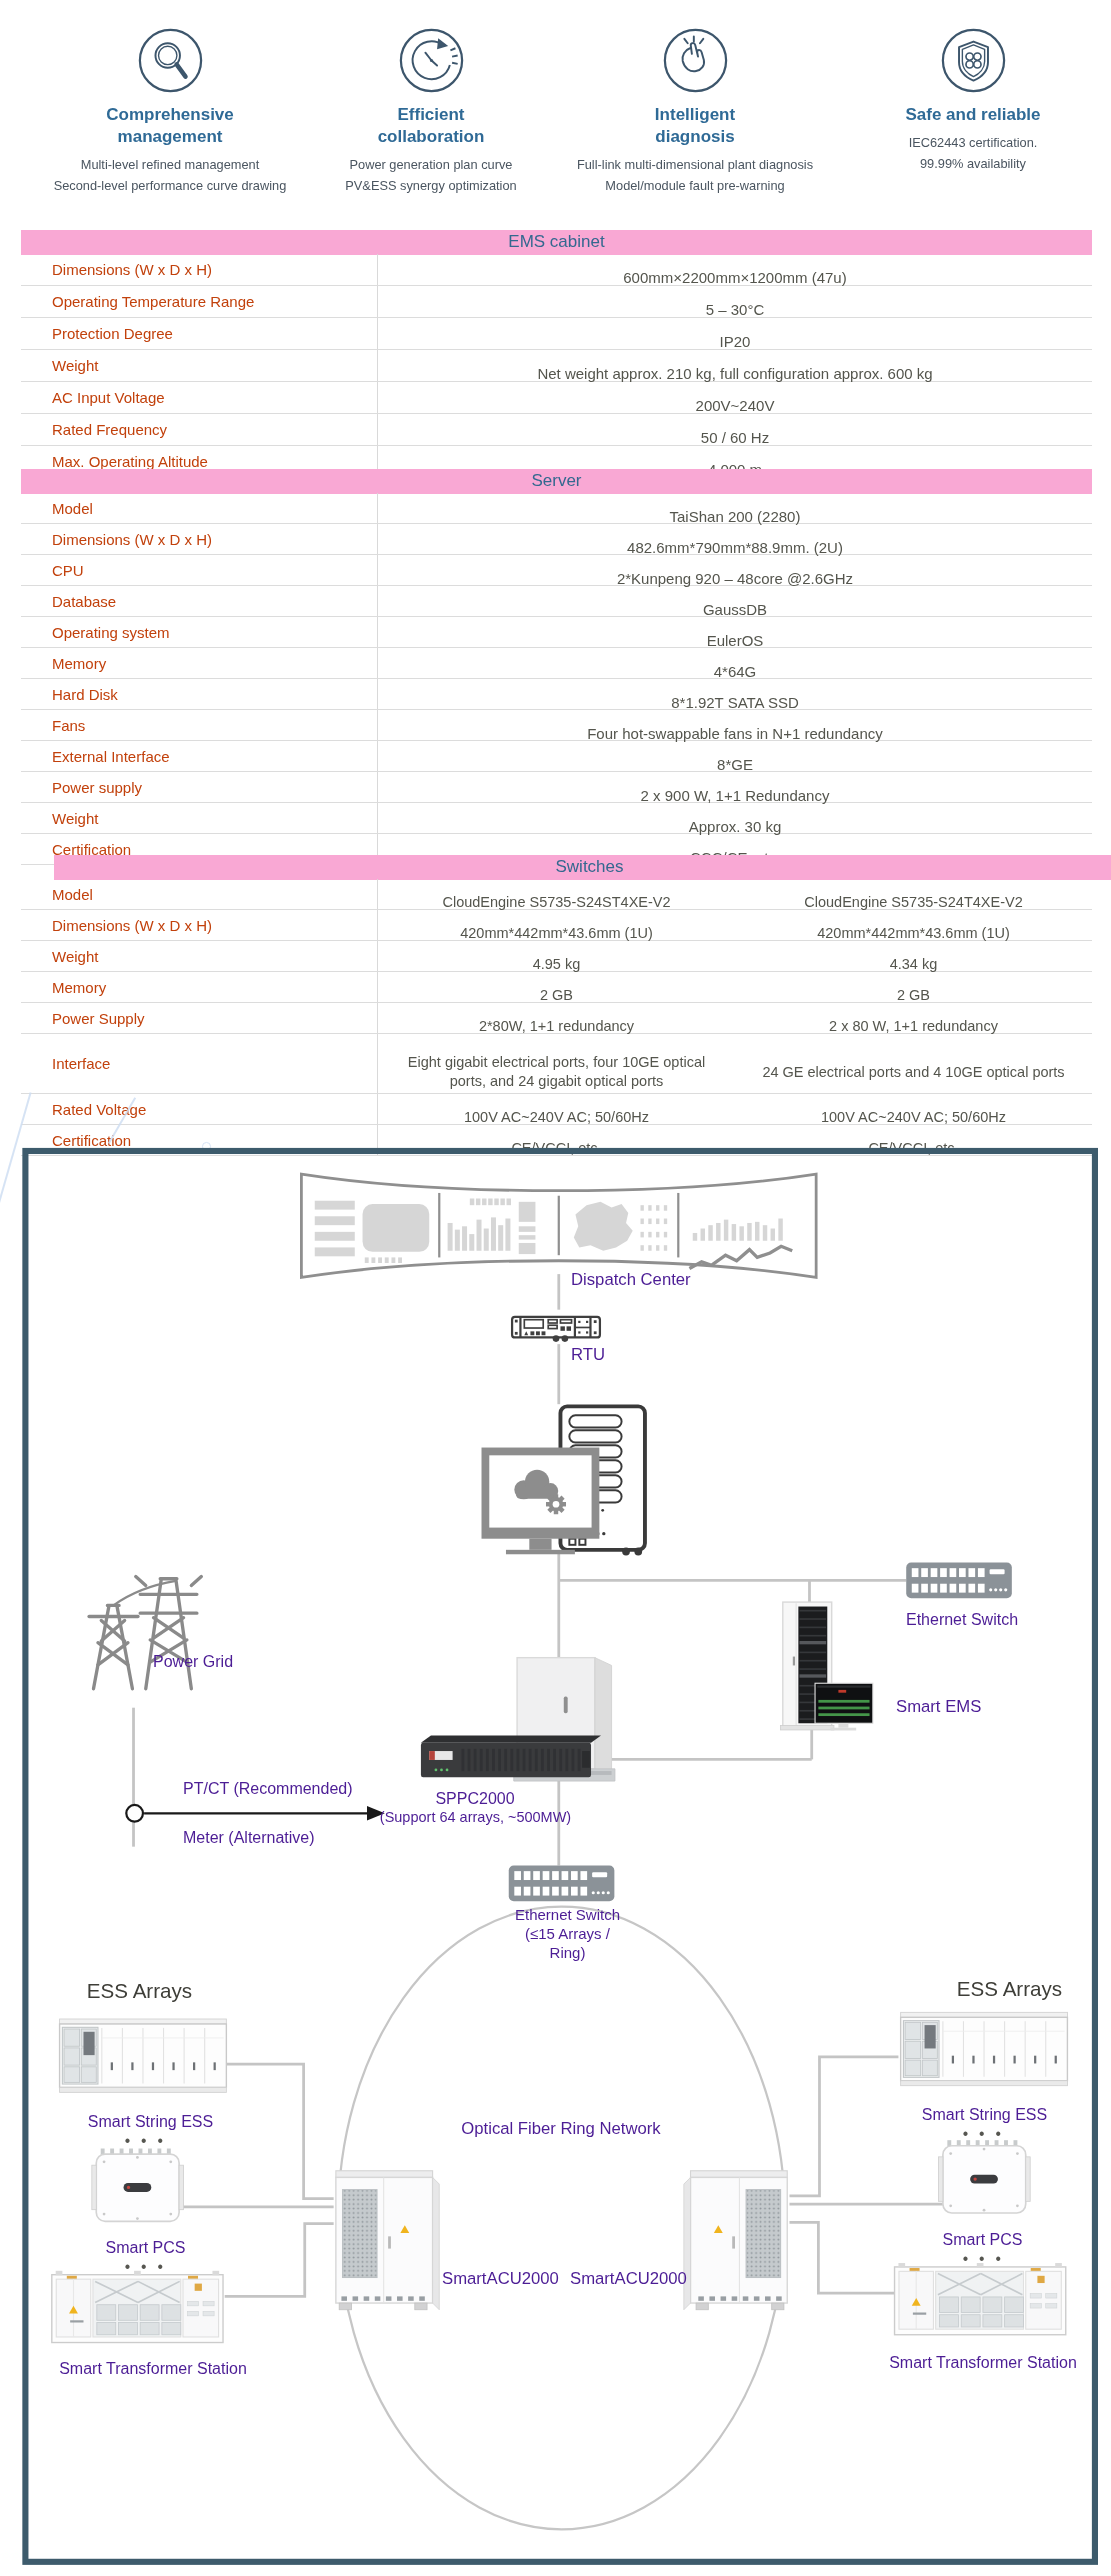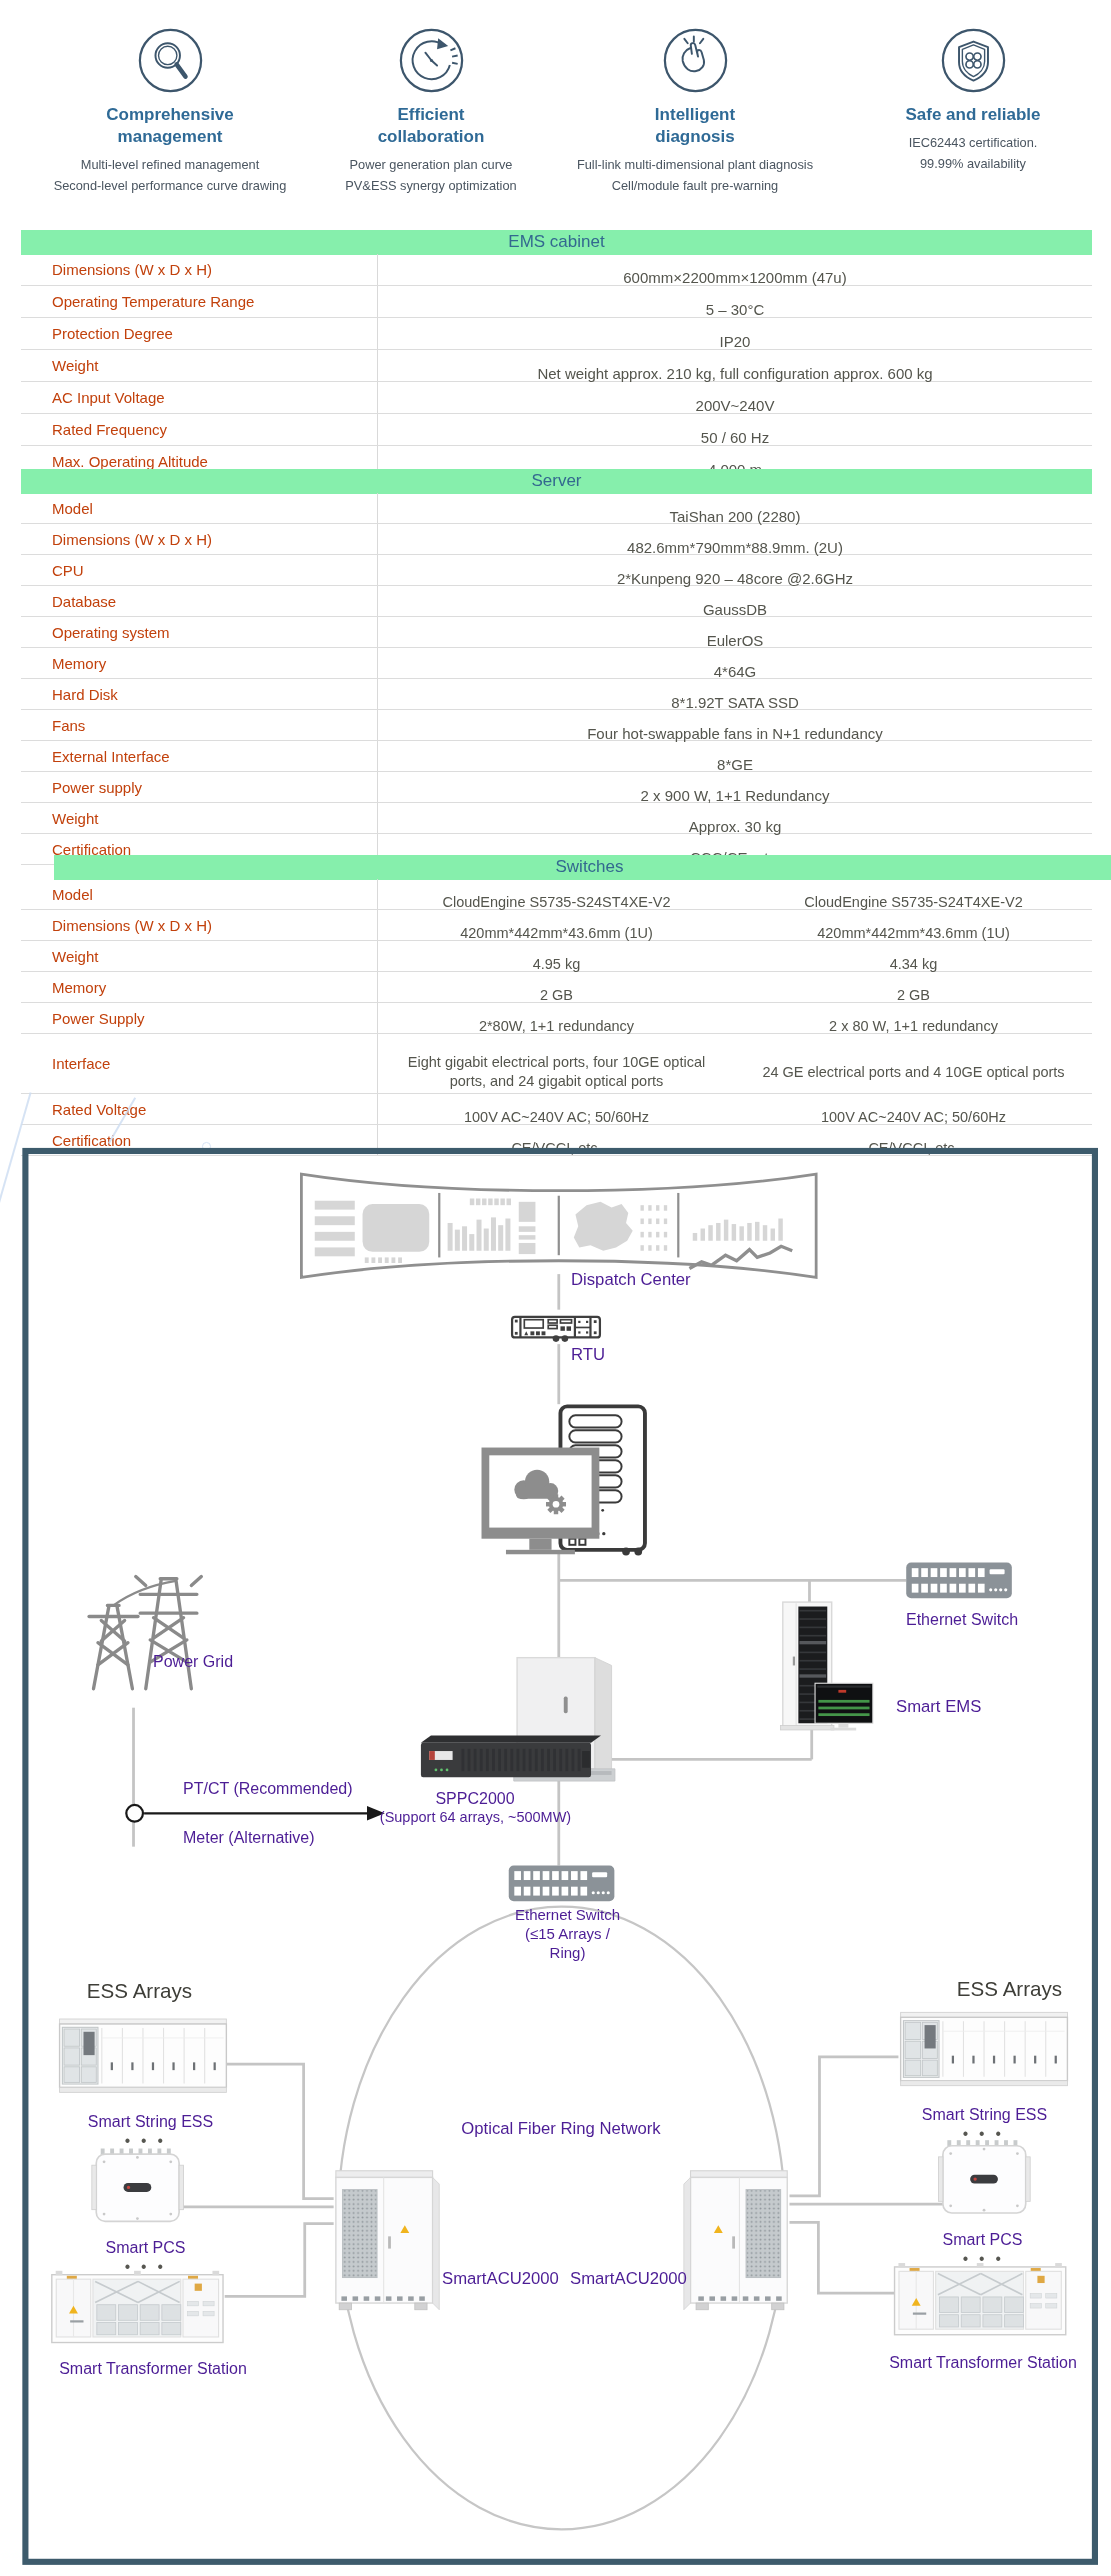--- a/index.html
+++ b/index.html
@@ -4,21 +4,21 @@
 <style>
   html,body{margin:0;padding:0;background:#fff;}
   .page{position:relative;width:1112px;height:2576px;background:#ffffff;overflow:hidden;
         font-family:"Liberation Sans","DejaVu Sans",sans-serif;color:#4e4e47;}
   
   .feature{position:absolute;top:25.6px;width:256px;text-align:center;}
   .feature .ic{display:inline-block;}
   .feature .ttl{margin:7.8px auto 0;width:161px;font-size:17px;font-weight:700;color:#2f6a96;line-height:1.25;}
   .feature .sub{margin:6.7px auto 0;font-size:12.8px;color:#4a5560;line-height:1.65;}
   
-  .band{position:absolute;left:21px;width:1071px;height:24.5px;background:#86efac;
+  .band{position:absolute;left:21px;width:1071px;height:24.5px;background:#f9a8d4;
         display:flex;align-items:center;justify-content:center;
         font-size:17px;color:#33688f;}
   .rows{position:absolute;left:21px;width:1071px;}
   .srow{display:flex;align-items:stretch;border-bottom:1.1px solid #dcdcdc;height:31px;}
   .srow.h54{height:30px;}
   .srow.tall{height:auto;min-height:47px;}
   .cl{width:325px;padding-left:31px;display:flex;align-items:center;
       border-right:1.1px solid #d9d9d9;font-size:15px;color:#c2410c;}
   .cv{flex:1;display:flex;align-items:center;justify-content:center;text-align:center;
       font-size:15px;color:#54554d;padding:2.2px 22px;line-height:1.3;margin-top:17px;}
@@ -72,21 +72,21 @@
   <div class="feature" style="left:567px;">
     <span class="ic">
       <svg width="69" height="69" viewBox="-62 -62 124 124" fill="none" stroke="#3d566c">
         <circle r="55" stroke-width="4"></circle>
         <path d="M-3,-34 v-9 M8,-31 l6,-8 M-14,-31 l-6,-8" stroke-width="3.5" stroke-linecap="round"></path>
         <path d="M-10,-22 c-9,3 -15,13 -13,23 c3,13 13,20 24,18 c10,-2 16,-10 14,-20 l-4,-14 c-1.5,-5 -8,-5 -8,0 l1.5,8 l-5,-21 c-1.5,-5 -8.5,-4 -8,1 l2,15" stroke-width="3.5" stroke-linecap="round" stroke-linejoin="round"></path>
       </svg></span>
     <div class="ttl">Intelligent diagnosis</div>
     <div class="sub">
       <div>Full-link multi-dimensional plant diagnosis</div>
-      <div>Cell/module fault pre-warning</div>
+      <div>Model/module fault pre-warning</div>
     </div>
   </div>
 
   <div class="feature" style="left:845px;">
     <span class="ic">
       <svg width="69" height="69" viewBox="-62 -62 124 124" fill="none" stroke="#3d566c">
         <circle r="55" stroke-width="4"></circle>
         <path d="M0,-34 L26,-24 V3 C26,19 14,30 0,36 C-14,30 -26,19 -26,3 V-24 Z" stroke-width="3.5" stroke-linejoin="round"></path>
         <path d="M0,-28 L20,-20 V2 C20,14 11,24 0,29 C-11,24 -20,14 -20,2 V-20 Z" stroke-width="2.5" stroke-linejoin="round"></path>
         <circle cx="-7" cy="-7" r="6.5" stroke-width="3"></circle>

